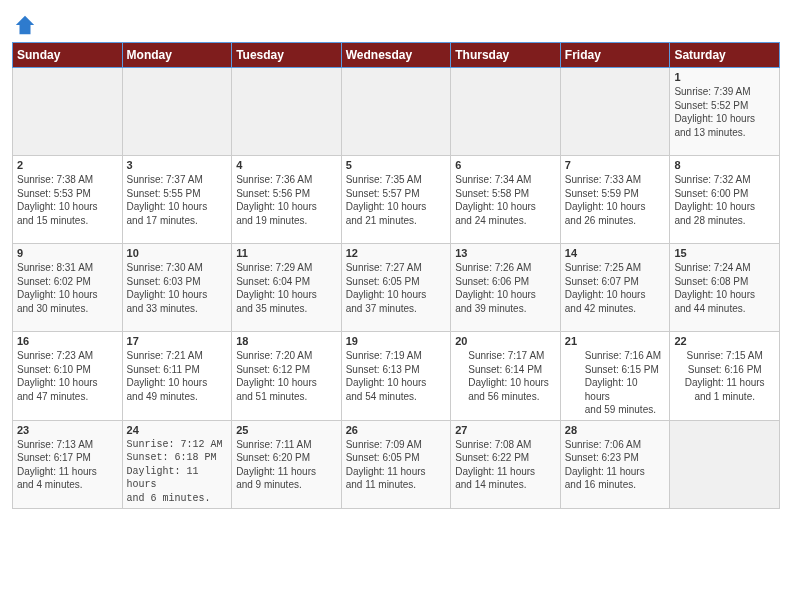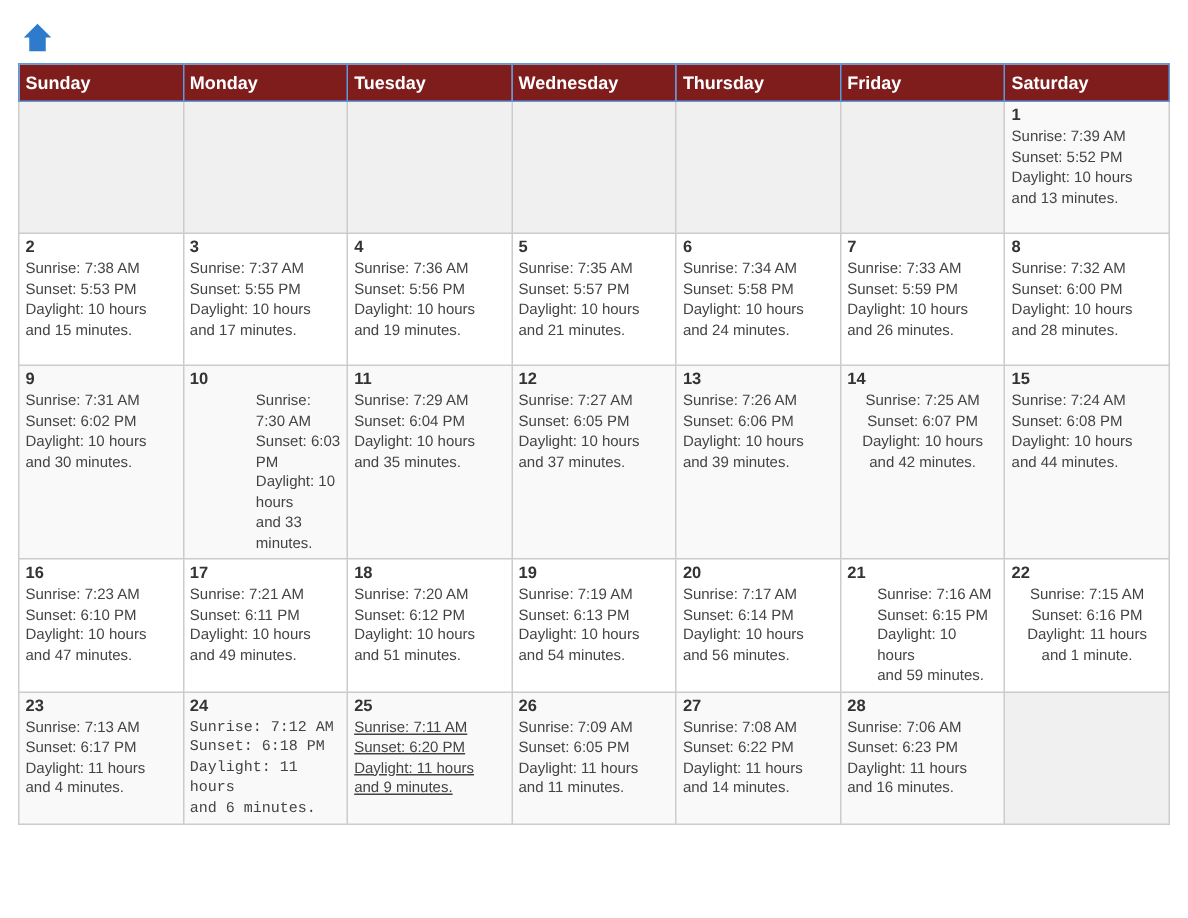--- a/index.html
+++ b/index.html
@@ -191,28 +191,28 @@
             <span class="day-num">8</span>
             <div class="day-info" style="white-space: pre-line;">Sunrise: 7:32 AM
 Sunset: 6:00 PM
 Daylight: 10 hours
 and 28 minutes.</div>
           </td>
         </tr>
         <tr>
           <td>
             <span class="day-num">9</span>
-            <div class="day-info" style="white-space: pre-line;">Sunrise: 7:31 AM
+            <div class="day-info" style="white-space: pre-line;">Sunrise: 8:31 AM
 Sunset: 6:02 PM
 Daylight: 10 hours
 and 30 minutes.</div>
           </td>
           <td>
             <span class="day-num">10</span>
-            <div class="day-info" style="white-space: pre-line; margin-left: 44px;">Sunrise: 7:30 AM
+            <div class="day-info" style="white-space: pre-line;">Sunrise: 7:30 AM
 Sunset: 6:03 PM
 Daylight: 10 hours
 and 33 minutes.</div>
           </td>
           <td>
             <span class="day-num">11</span>
             <div class="day-info" style="white-space: pre-line;">Sunrise: 7:29 AM
 Sunset: 6:04 PM
 Daylight: 10 hours
 and 35 minutes.</div>
@@ -226,21 +226,21 @@
           </td>
           <td>
             <span class="day-num">13</span>
             <div class="day-info" style="white-space: pre-line;">Sunrise: 7:26 AM
 Sunset: 6:06 PM
 Daylight: 10 hours
 and 39 minutes.</div>
           </td>
           <td>
             <span class="day-num">14</span>
-            <div class="day-info" style="white-space: pre-line; text-align: center;">Sunrise: 7:25 AM
+            <div class="day-info" style="white-space: pre-line;">Sunrise: 7:25 AM
 Sunset: 6:07 PM
 Daylight: 10 hours
 and 42 minutes.</div>
           </td>
           <td>
             <span class="day-num">15</span>
             <div class="day-info" style="white-space: pre-line;">Sunrise: 7:24 AM
 Sunset: 6:08 PM
 Daylight: 10 hours
 and 44 minutes.</div>
@@ -270,21 +270,21 @@
           </td>
           <td>
             <span class="day-num">19</span>
             <div class="day-info" style="white-space: pre-line;">Sunrise: 7:19 AM
 Sunset: 6:13 PM
 Daylight: 10 hours
 and 54 minutes.</div>
           </td>
           <td>
             <span class="day-num">20</span>
-            <div class="day-info" style="white-space: pre-line;">Sunrise: 7:17 AM
+            <div class="day-info" style="white-space: pre-line; margin-left: 13px;">Sunrise: 7:17 AM
 Sunset: 6:14 PM
 Daylight: 10 hours
 and 56 minutes.</div>
           </td>
           <td>
             <span class="day-num">21</span>
             <div class="day-info" style="white-space: pre-line; margin-left: 20px;">Sunrise: 7:16 AM
 Sunset: 6:15 PM
 Daylight: 10 hours
 and 59 minutes.</div>
@@ -307,21 +307,21 @@
           </td>
           <td>
             <span class="day-num">24</span>
             <div class="day-info" style="white-space: pre-line; font-family: Liberation Mono, monospace;">Sunrise: 7:12 AM
 Sunset: 6:18 PM
 Daylight: 11 hours
 and 6 minutes.</div>
           </td>
           <td>
             <span class="day-num">25</span>
-            <div class="day-info" style="white-space: pre-line; text-decoration: underline;">Sunrise: 7:11 AM
+            <div class="day-info" style="white-space: pre-line;">Sunrise: 7:11 AM
 Sunset: 6:20 PM
 Daylight: 11 hours
 and 9 minutes.</div>
           </td>
           <td>
             <span class="day-num">26</span>
             <div class="day-info" style="white-space: pre-line;">Sunrise: 7:09 AM
 Sunset: 6:05 PM
 Daylight: 11 hours
 and 11 minutes.</div>

